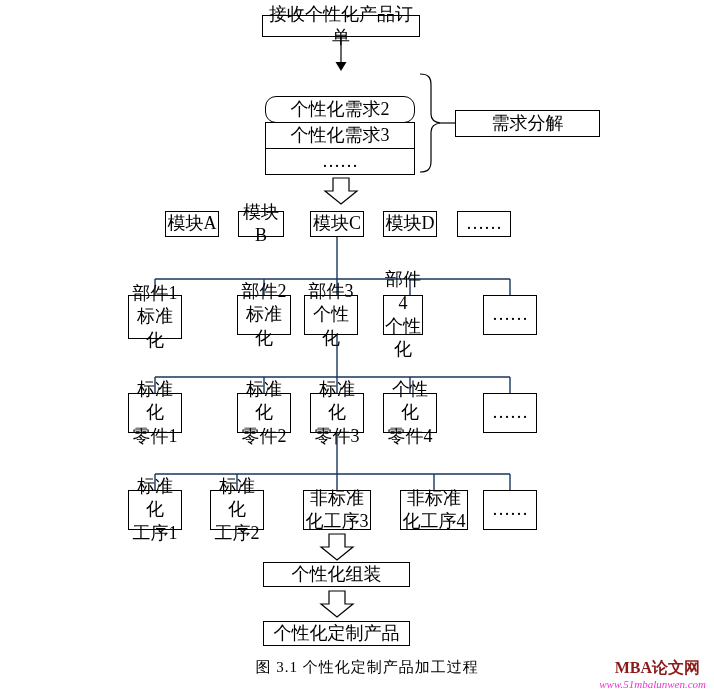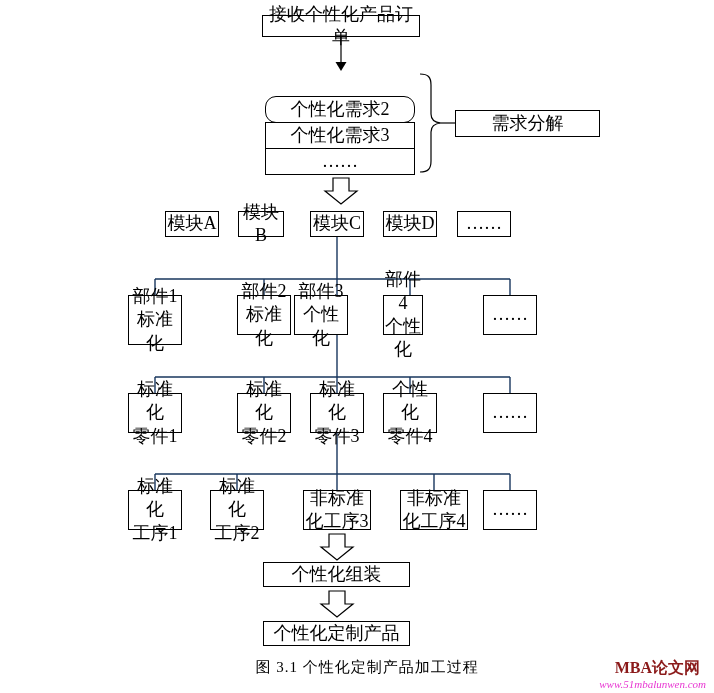--- a/index.html
+++ b/index.html
@@ -82,25 +82,25 @@
   <div class="box" style="left:265px; top:148px; width:150px; height:27px;">……</div>
 
   <div class="box" style="left:455px; top:110px; width:145px; height:27px;">需求分解</div>
 
   <div class="box" style="left:165px; top:211px; width:54px; height:26px;">模块A</div>
   <div class="box" style="left:238px; top:211px; width:46px; height:26px;">模块B</div>
   <div class="box" style="left:310px; top:211px; width:54px; height:26px;">模块C</div>
   <div class="box" style="left:383px; top:211px; width:54px; height:26px;">模块D</div>
   <div class="box" style="left:457px; top:211px; width:54px; height:26px;">……</div>
 
-  <div class="box" style="left:128px; top:295px; width:54px; height:50px;">部件1
+  <div class="box" style="left:128px; top:295px; width:54px; height:44px;">部件1
 标准化</div>
   <div class="box" style="left:237px; top:295px; width:54px; height:40px;">部件2
 标准化</div>
-  <div class="box" style="left:294px; top:295px; width:54px; height:40px;">部件3
+  <div class="box" style="left:304px; top:295px; width:54px; height:40px;">部件3
 个性化</div>
   <div class="box" style="left:383px; top:295px; width:40px; height:40px;">部件4
 个性化</div>
   <div class="box" style="left:483px; top:295px; width:54px; height:40px;">……</div>
 
   <div class="box" style="left:128px; top:393px; width:54px; height:40px;">标准化
 零件1</div>
   <div class="box" style="left:237px; top:393px; width:54px; height:40px;">标准化
 零件2</div>
   <div class="box" style="left:310px; top:393px; width:54px; height:40px;">标准化

